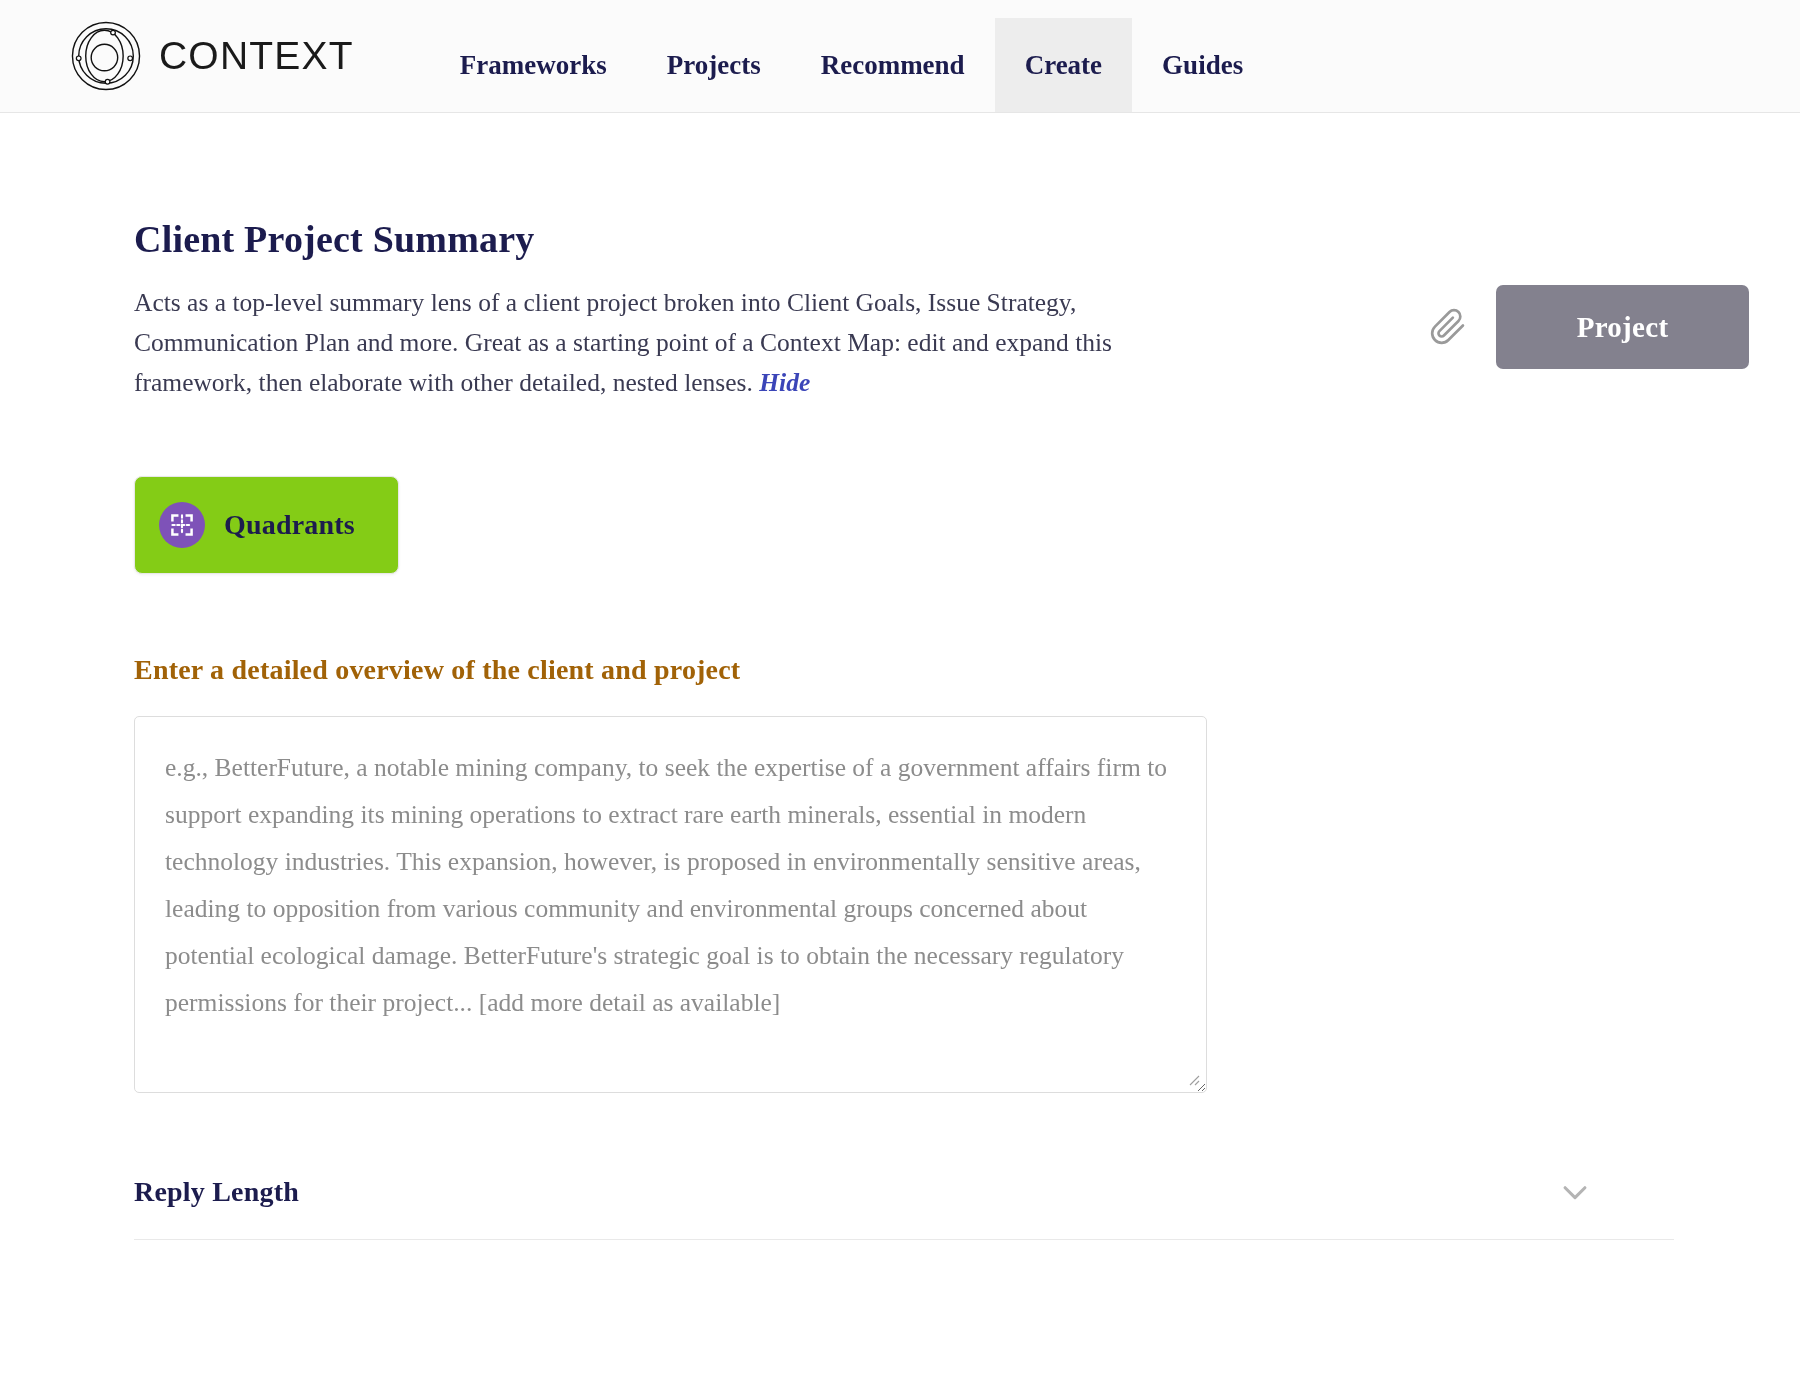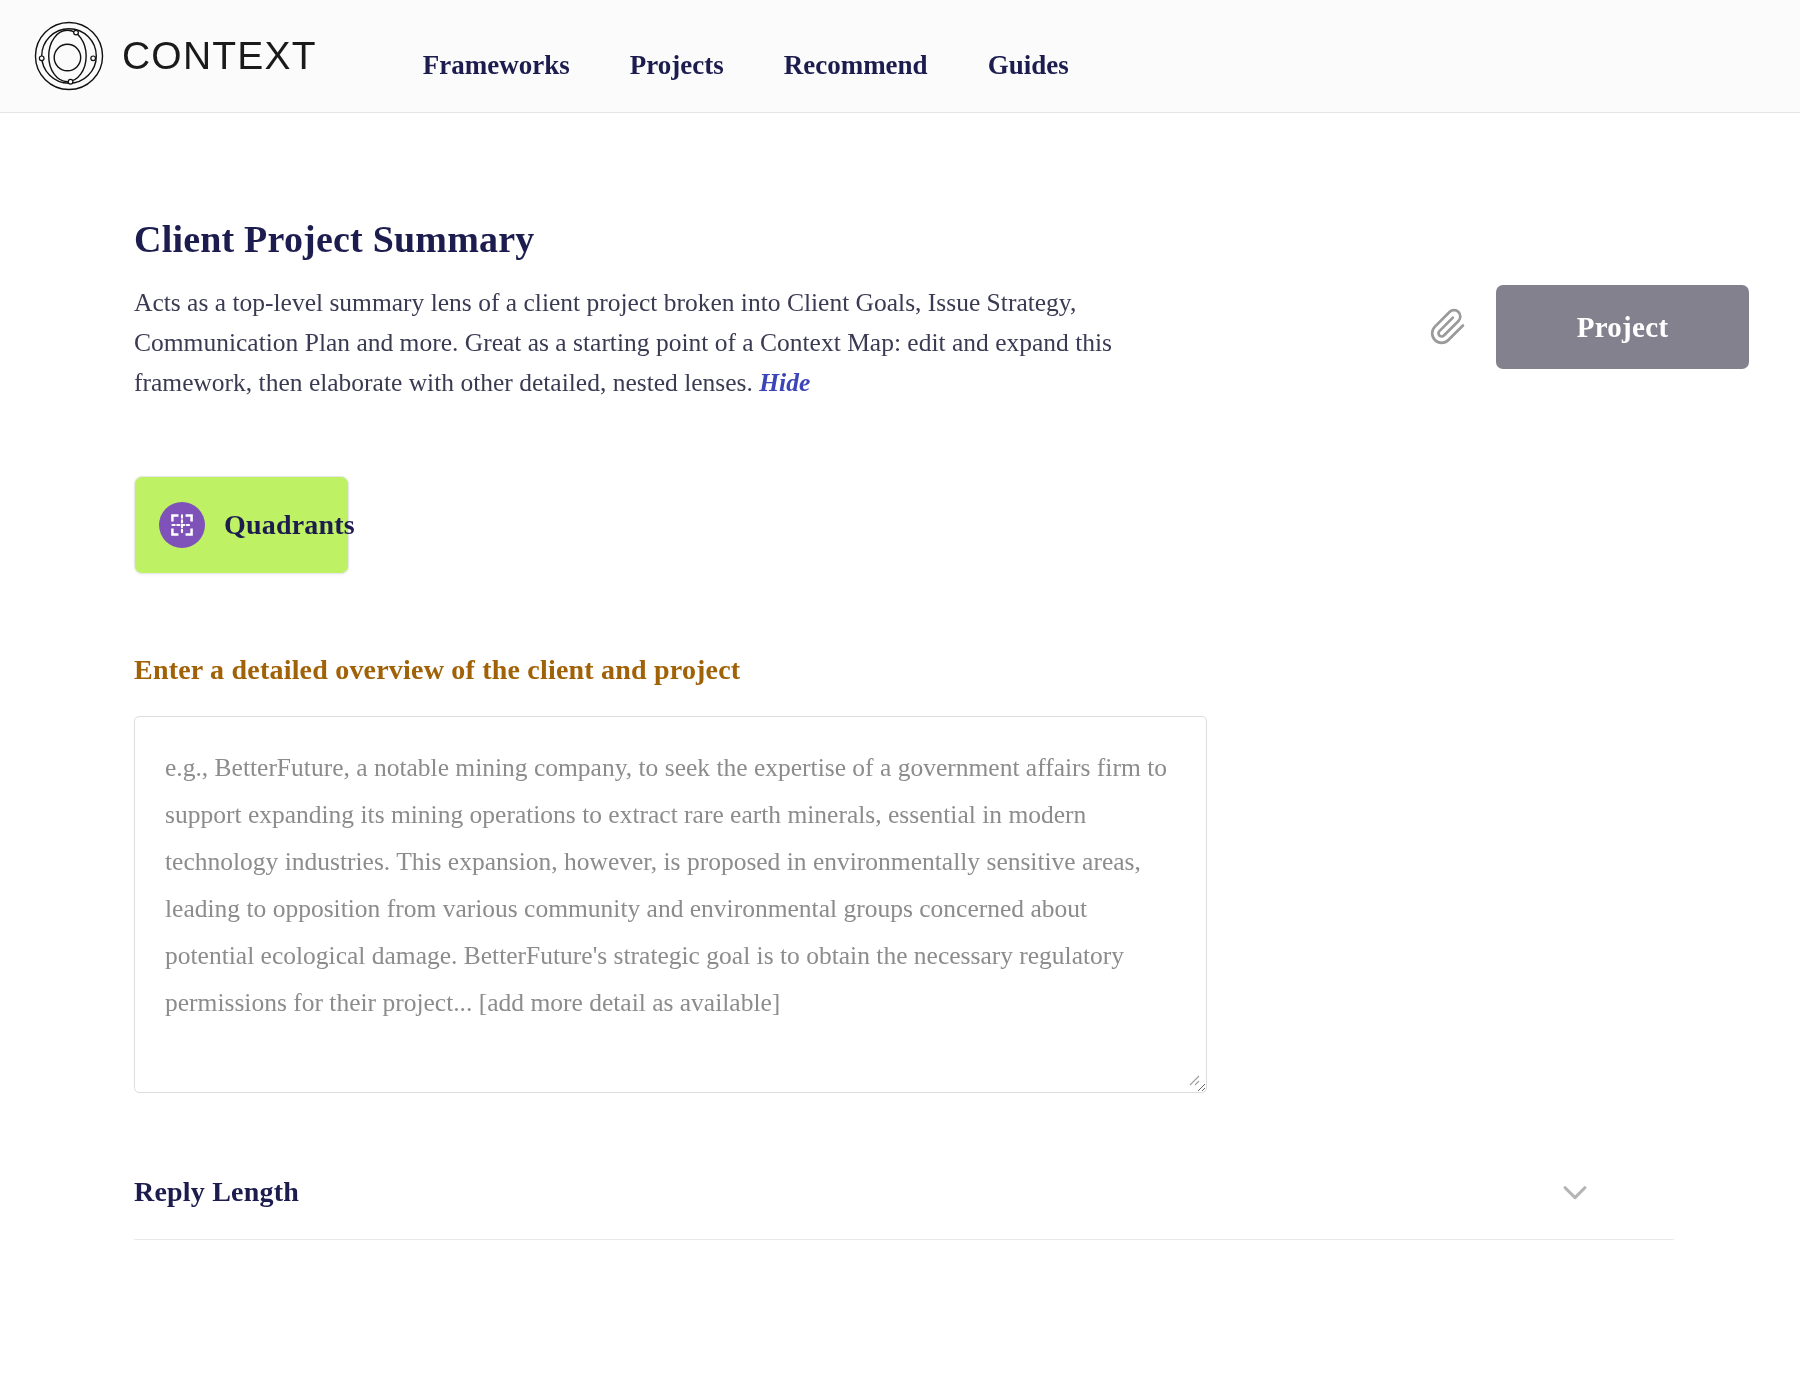--- a/index.html
+++ b/index.html
@@ -19,21 +19,21 @@
     background: #fbfbfb;
     border-bottom: 1px solid #e6e6e6;
     display: flex;
     align-items: stretch;
     position: relative;
   }
 
   .brand {
     display: flex;
     align-items: center;
-    padding-left: 30px;
+    padding-left: 67px;
     gap: 14px;
   }
 
   .brand-logo { width: 78px; height: 78px; display: block; flex: none; }
 
   .brand-name {
     font-size: 39px;
     letter-spacing: 1.2px;
     color: #1a1a1a;
     font-family: "Liberation Sans", sans-serif;
@@ -125,25 +125,25 @@
     font-size: 29px;
     font-weight: bold;
     font-family: "Liberation Serif", "DejaVu Serif", serif;
     cursor: pointer;
     letter-spacing: 0.3px;
   }
 
   
   .chip {
     margin-top: 73px;
-    width: 215px;
+    width: 265px;
     height: 98px;
     border: 1px solid #e8e8e8;
     border-radius: 8px;
-    background: #bef264;
+    background: #84cc16;
     box-shadow: 0 1px 3px rgba(0,0,0,0.06);
     display: flex;
     align-items: center;
     padding-left: 24px;
     gap: 19px;
     cursor: pointer;
     text-align: right;
   }
 
   .chip-icon { width: 46px; height: 46px; flex: none; display: block; }
@@ -232,20 +232,21 @@
         <circle cx="52" cy="83" r="3"></circle>
       </g>
     </svg>
     <div class="brand-name">CONTEXT</div>
   </div>
 
   <nav class="nav">
     <button class="nav-item">Frameworks</button>
     <button class="nav-item">Projects</button>
     <button class="nav-item">Recommend</button>
+    <button class="nav-item active">Create</button>
     <button class="nav-item">Guides</button>
   </nav>
 
 </div>
 
 <div class="main">
 
   <div class="title-row">
 
     <div class="title-block">

